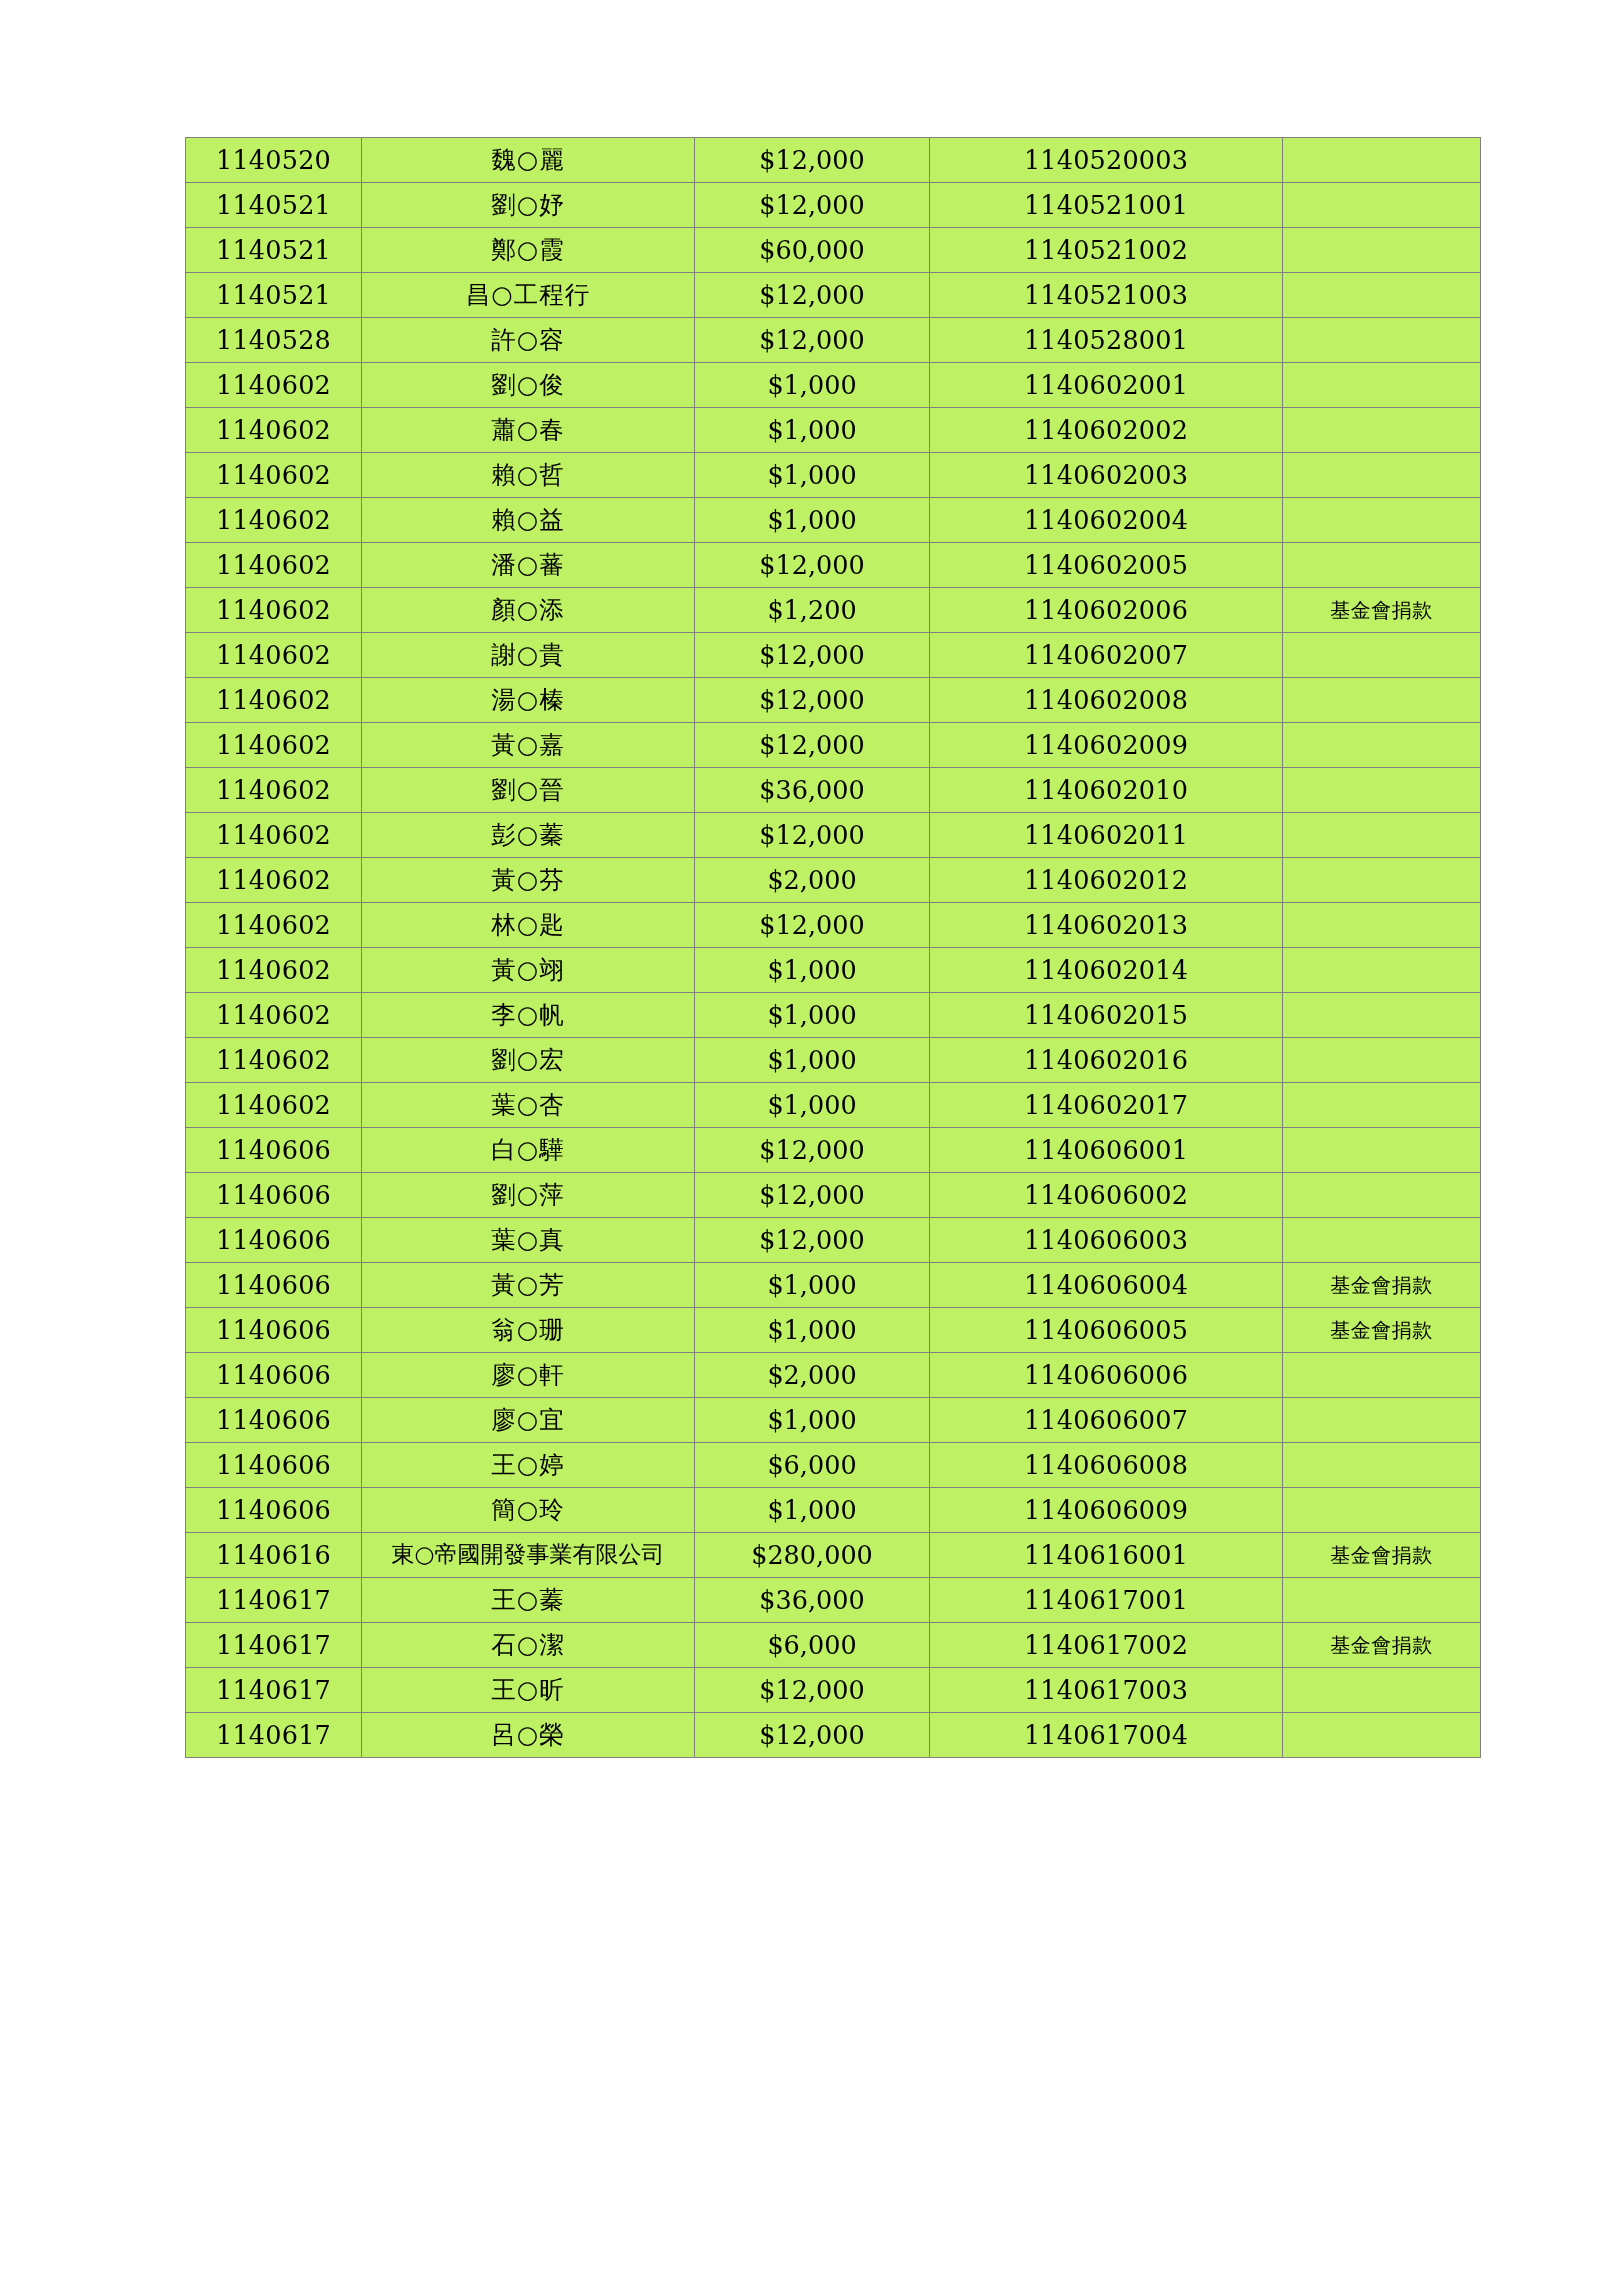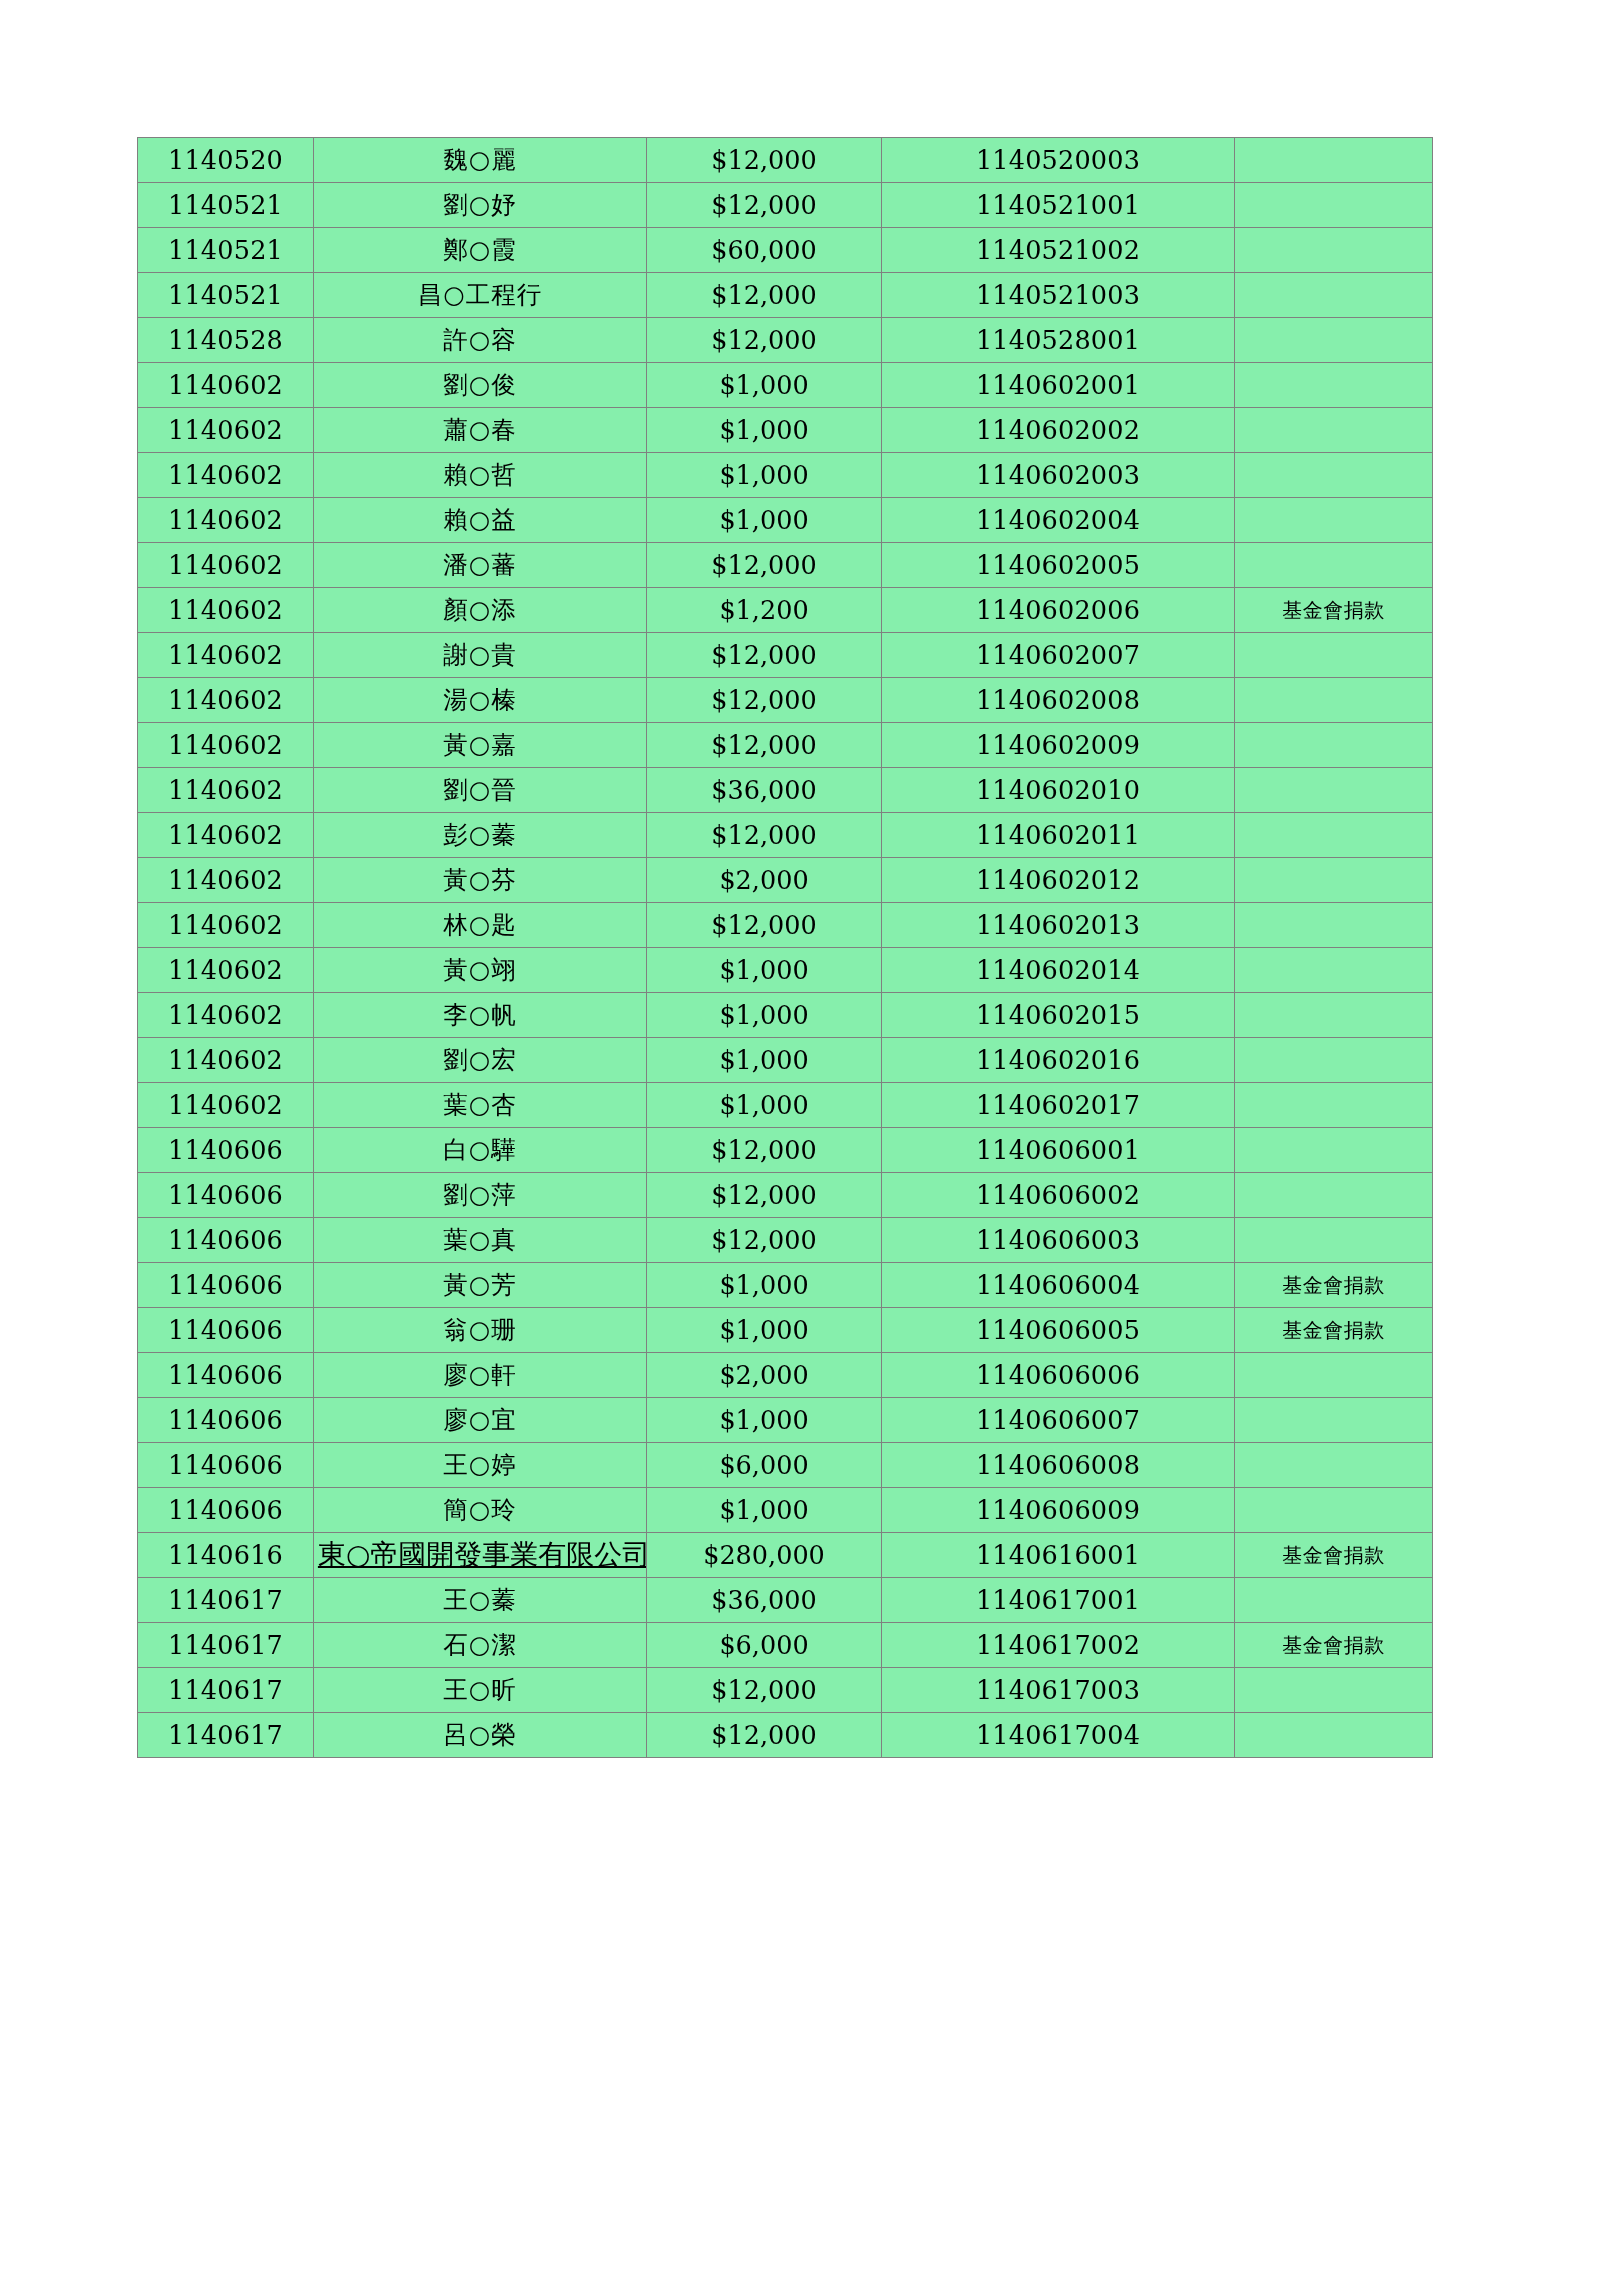--- a/index.html
+++ b/index.html
@@ -26,21 +26,22 @@
   .table-wrap {
     position: absolute;
     left: 137px;
     top: 137px;
     width: 1296px;
   }
   table.donation-table {
     border-collapse: collapse;
     table-layout: fixed;
     width: 1296px;
-    background: #86efac;
+    background: #bef264;
+    margin-left: 48px;
   }
   table.donation-table col.c-date   { width: 176px; }
   table.donation-table col.c-name   { width: 333px; }
   table.donation-table col.c-amount { width: 235px; }
   table.donation-table col.c-receipt{ width: 353px; }
   table.donation-table col.c-note   { width: 198px; }
 
   table.donation-table td {
     border: 1px solid #808080;
     height: 44px;
@@ -68,23 +69,22 @@
   table.donation-table td.cell-receipt {
     font-family: "DejaVu Serif", "Liberation Serif", serif;
     letter-spacing: 0.2px;
   }
   table.donation-table td.cell-note {
     font-family: "DejaVu Sans", "Liberation Sans", sans-serif;
     font-size: 20px;
     letter-spacing: 0.5px;
   }
   table.donation-table td.cell-name.long {
-    font-size: 28px;
+    font-size: 23px;
     letter-spacing: 0px;
-    text-decoration: underline;
   }
 </style>
 </head>
 <body>
 
 <div class="page">
   <div class="table-wrap">
     <table class="donation-table">
       <colgroup>
         <col class="c-date">

